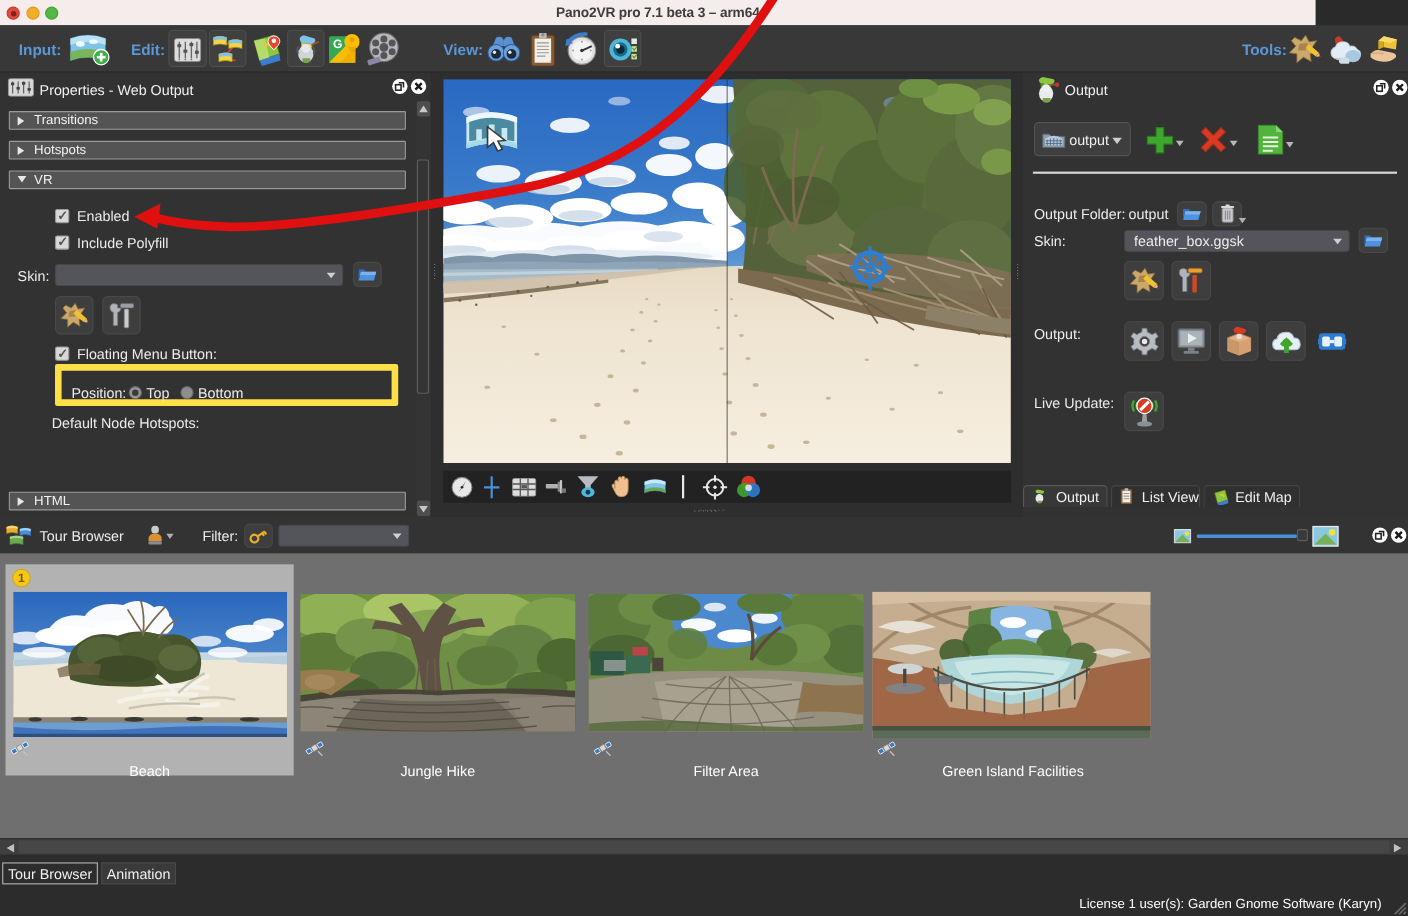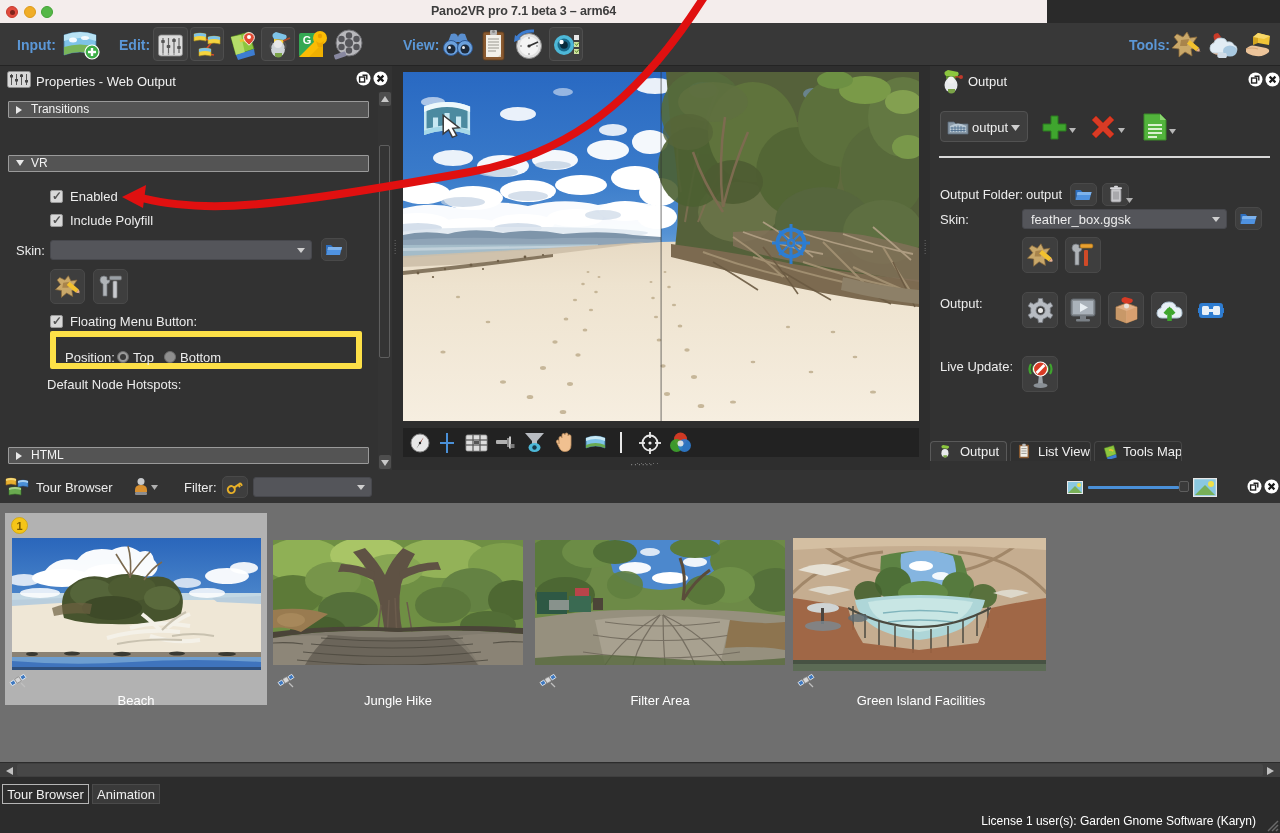--- a/index.html
+++ b/index.html
@@ -2,21 +2,21 @@
 <html><head>
 <meta charset="utf-8">
 <style>
   * { margin:0; padding:0; box-sizing:border-box; }
   html,body { width:1280px; height:833px; overflow:hidden; background:#2a2a2a;
     font-family:"Liberation Sans", sans-serif; }
   .abs { position:absolute; }
   #page { position:relative; width:1280px; height:833px; }
 
   
-  #titlebar { left:0; top:0; width:1047px; height:23px; background:#f4edec;text-decoration:underline; }
+  #titlebar { left:0; top:0; width:1196px; height:23px; background:#f4edec;text-decoration:underline; }
   .tl { position:absolute; top:5.5px; width:12px; height:12px; border-radius:50%; }
   #title { position:absolute; top:4px; left:0; width:100%; text-align:center;
     font-size:12.5px; font-weight:bold; color:#3d3d3d; letter-spacing:-0.15px; }
 
   
   #toolbar { left:0; top:23px; width:1280px; height:43px; background:#383838;
     border-bottom:1px solid #242424; }
   .tblabel { position:absolute; top:14px; color:#5b97d6; font-weight:bold; font-size:14px; }
   .tbtn { position:absolute; top:4px; height:34px; border-radius:4px; }
   .tbtn.framed { border:1px solid #4e4e4e; background:#404040; }
@@ -277,20 +277,21 @@
       <svg style="position:absolute; left:3px; top:4px;" width="8" height="7">
           <polygon points="4,0 8,6 0,6" fill="#c8c8c8"></polygon>
         </svg>
       <div style="position:absolute; left:1px; top:53px; width:11px; height:213px; border:1px solid #5e5e5e; border-radius:2px;"></div>
       <div style="position:absolute; left:1px; bottom:1px; width:12px; height:14px; background:#4e4e4e; border-radius:2px;"></div>
       <svg style="position:absolute; left:3px; bottom:4px;" width="8" height="7">
           <polygon points="4,7 8,1 0,1" fill="#c8c8c8"></polygon>
         </svg>
     </div>
     <div class="accbar" style="top:35px;"><span class="tri right"></span>Transitions</div>
+    <div class="accbar" style="top:62px;"><span class="tri right"></span>Hotspots</div>
     <div class="accbar" style="top:89px;"><span class="tri down"></span>VR</div>
 
     <div class="cb" style="left:50px; top:124px;"></div>
     <div class="lbl" style="left:70px; top:123px;">Enabled</div>
     <div class="cb" style="left:50px; top:148px;"></div>
     <div class="lbl" style="left:70px; top:147px;">Include Polyfill</div>
 
     <div class="lbl" style="left:16px; top:177px;">Skin:</div>
     <div class="dropdown" style="left:50px; top:174px; width:262px; height:20px;">
         <span class="arr"></span>
@@ -789,21 +790,21 @@
     <svg style="position:absolute; left:88px; top:377px;" width="12" height="16" viewBox="0 0 25 32">
       <rect x="2" y="3" width="21" height="28" rx="2" fill="#8a5a30"></rect>
       <rect x="5" y="6" width="15" height="22" fill="#f2f0ea"></rect>
       <rect x="9" y="1" width="7" height="5" rx="1" fill="#b8b8b8"></rect>
       <g stroke="#9a9890" stroke-width="2">
           <line x1="7" y1="11" x2="18" y2="11"></line>
           <line x1="7" y1="16" x2="18" y2="16"></line>
           <line x1="7" y1="21" x2="18" y2="21"></line>
         </g>
     </svg>
-    <div class="tab" style="left:164px; top:375px; width:88px; height:20px; line-height:20px; background:#303030; border:1px solid #464646; border-bottom:none; border-radius:4px 4px 0 0; text-align:left; padding-left:28px;">Tools Map</div>
+    <div class="tab" style="left:164px; top:375px; width:88px; height:20px; line-height:20px; background:#303030; border:1px solid #464646; border-bottom:none; border-radius:4px 4px 0 0; text-align:left; padding-left:28px;">Edit Map</div>
     <svg style="position:absolute; left:172px; top:378px;" width="16" height="15" viewBox="0 0 30 29">
       <path d="M4,8 L22,3 L27,20 L9,26 Z" fill="#8cc63f" stroke="#5a8a20" stroke-width="1"></path>
       <path d="M9,26 L27,20 L28,26 L11,31 Z" fill="#3d7dd1"></path>
       <path d="M13,12 Q18,10 21,14" stroke="#e8c430" stroke-width="3" fill="none"></path>
     </svg>
   </div>
 
   <div class="abs" id="bhead">
     <svg style="position:absolute; left:5px; top:6px;" width="24" height="22" viewBox="0 0 24 22">
       <path d="M1,3 Q6,1 11,3 L11,9 Q6,7 1,9 Z" fill="#e8b030" stroke="#a87818" stroke-width="0.6"></path>

